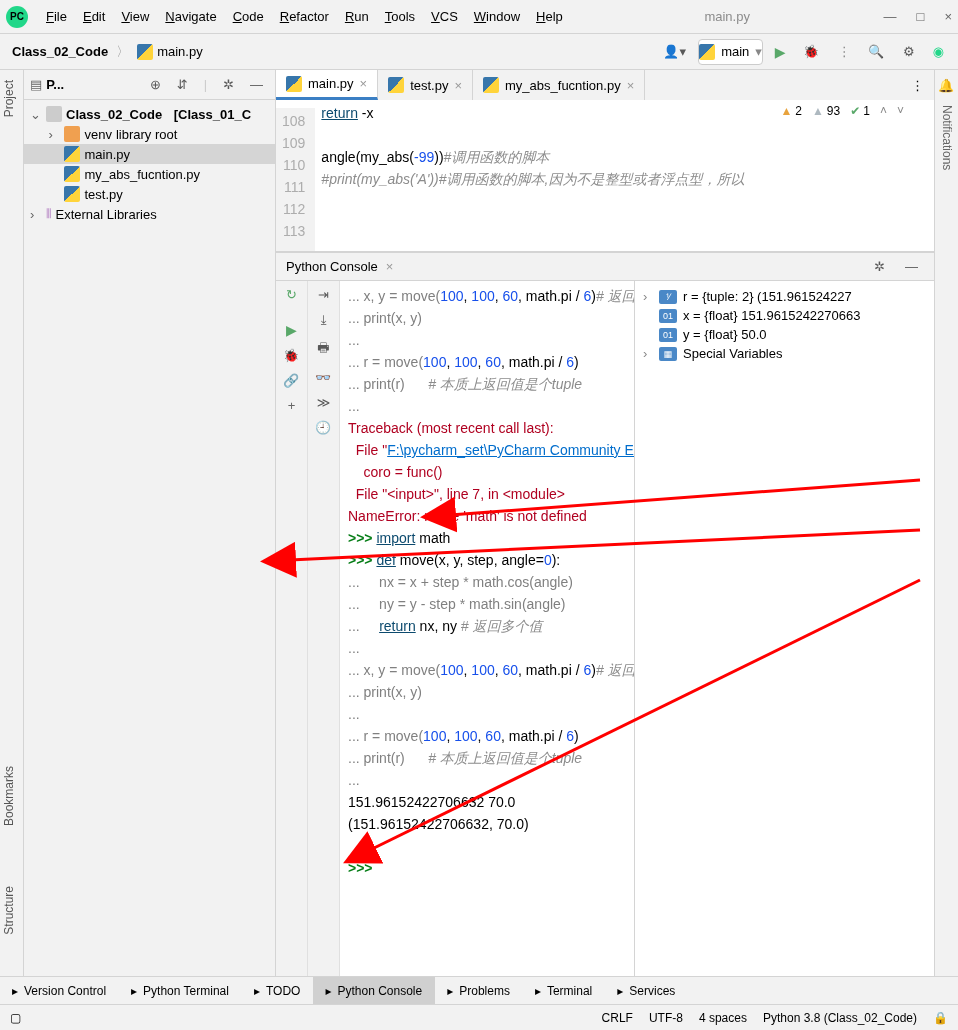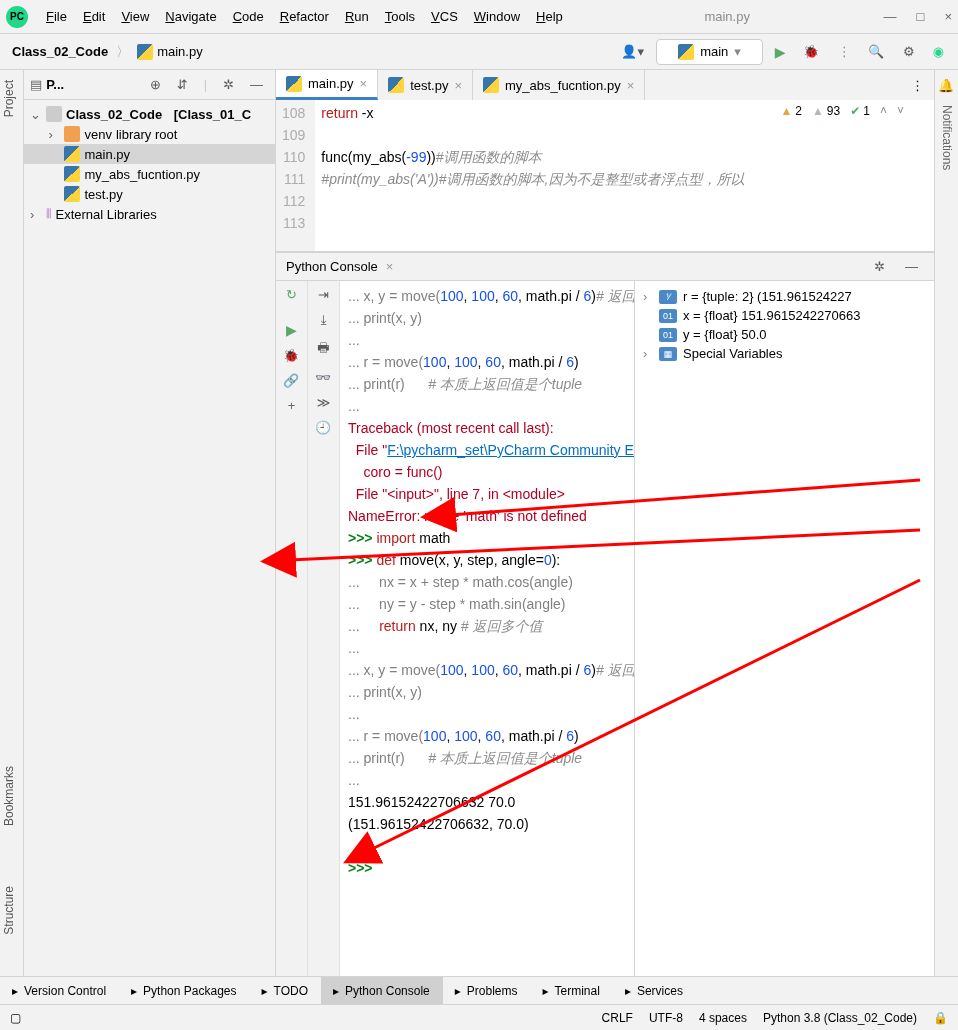--- a/index.html
+++ b/index.html
@@ -10,21 +10,21 @@
 .menu-item u { text-decoration:underline; }
 .title { flex:1; text-align:center; color:#8c8c8c; }
 .winbtns { display:flex; gap:20px; margin-left:auto; color:#666; }
 .toolbar { display:flex; align-items:center; height:36px; background:#f2f2f2; border-bottom:1px solid #d4d4d4; padding:0 8px; gap:6px; }
 .breadcrumb { display:flex; align-items:center; gap:4px; }
 .bc-item { display:flex; align-items:center; gap:4px; padding:2px 4px; }
 .bc-sep { color:#999; }
 .pyicon { width:16px; height:16px; background:linear-gradient(135deg,#3776ab 50%,#ffd43b 50%); border-radius:2px; }
 .spacer { flex:1; }
 .tb-btn { padding:4px 6px; cursor:pointer; color:#595959; display:flex; align-items:center; }
-.run-select { border:1px solid #ccc; border-radius:4px; padding:4px 21px; display:flex; align-items:center; gap:6px; background:#fff; }
+.run-select { border:1px solid #ccc; border-radius:4px; padding:4px 0; display:flex; align-items:center; gap:6px; background:#fff; }
 .play { color:#59a869; font-size:14px; }
 .bug { color:#499c54; }
 .main { display:flex; height:calc(100% - 34px - 36px - 28px - 26px); }
 .leftstrip, .rightstrip { width:24px; background:#f2f2f2; border-right:1px solid #d4d4d4; display:flex; flex-direction:column; align-items:center; padding-top:8px; gap:12px; color:#666; }
 .rightstrip { border-left:1px solid #d4d4d4; border-right:none; }
 .vtext { writing-mode:vertical-rl; font-size:12px; }
 .projcol { width:252px; background:#f2f2f2; border-right:1px solid #d4d4d4; display:flex; flex-direction:column; }
 .projhdr { height:30px; display:flex; align-items:center; padding:0 6px; border-bottom:1px solid #d4d4d4; gap:4px; }
 .projhdr .label { font-weight:bold; }
 .tree { padding:4px 0; font-size:13px; }
@@ -35,23 +35,23 @@
 .ficon { width:16px; height:16px; display:inline-block; }
 .fold { background:#ccc; border-radius:2px; }
 .fold.orange { background:#f0a050; }
 .editor-area { flex:1; display:flex; flex-direction:column; min-width:0; }
 .topsplit { height:182px; display:flex; flex-direction:column; border-bottom:1px solid #d4d4d4; }
 .tabs { display:flex; height:30px; background:#f2f2f2; align-items:center; }
 .tab { display:flex; align-items:center; gap:6px; padding:0 10px; height:100%; border-right:1px solid #d4d4d4; background:#f2f2f2; cursor:pointer; }
 .tab.active { background:#fff; border-bottom:3px solid #3b7fc4; }
 .tab .x { color:#999; }
 .code { flex:1; display:flex; background:#fff; font-family:"JetBrains Mono",Consolas,monospace; font-size:14px; overflow:hidden; position:relative; }
-.gutter { background:#f2f2f2; color:#adadad; text-align:right; padding:2px 10px 2px 6px; line-height:22px; }
+.gutter { background:#f2f2f2; color:#adadad; text-align:right; padding:2px 10px 2px 6px; line-height:22px;margin-top:8px; }
 .codetext { padding:2px 6px; line-height:22px; white-space:pre; }
-.kw { color:#b91c1c; }
+.kw { color:#0c4a6e;text-decoration:underline; }
 .num { color:#1750eb; }
 .cm { color:#8c8c8c; font-style:italic; }
 .fn { color:#000; }
 .inspections { position:absolute; top:4px; right:30px; display:flex; gap:10px; align-items:center; font-size:12px; }
 .insp-item { display:flex; align-items:center; gap:3px; }
 .tri-y { color:#e8a33d; }
 .tri-w { color:#aeb9c0; }
 .chk { color:#59a869; }
 .breadcrumb2 { height:24px; background:#f7f7f7; border-top:1px solid #e0e0e0; display:flex; align-items:center; padding:0 10px; font-size:12px; color:#666; }
 .console-area { flex:1; display:flex; flex-direction:column; border-top:1px solid #d4d4d4; min-height:0; }
@@ -200,21 +200,21 @@
         <div class="gutter" id="gutter">
             <div>108</div>
             <div>109</div>
             <div>110</div>
             <div>111</div>
             <div>112</div>
             <div>113</div>
           </div>
         <div class="codetext"><span class="kw">return</span> -x
 
-<span class="fn">func</span><span>(my_abs(</span><span class="num">-99</span><span>))</span><span class="cm">#调用函数的脚本</span>
+<span class="fn">angle</span><span>(my_abs(</span><span class="num">-99</span><span>))</span><span class="cm">#调用函数的脚本</span>
 <span class="cm">#print(my_abs('A'))#调用函数的脚本,因为不是整型或者浮点型，所以</span>
 
 </div>
         <div class="inspections">
           <span class="insp-item">
               <span class="tri-y">▲</span>
               <span>2</span>
             </span>
           <span class="insp-item">
               <span class="tri-w">▲</span>
@@ -314,21 +314,21 @@
   </div>
 </div>
 
 <div class="bottombar" id="bottombar">
     <div class="bbtn">
       <span>▸</span>
       <span>Version Control</span>
     </div>
     <div class="bbtn">
       <span>▸</span>
-      <span>Python Packages</span>
+      <span>Python Terminal</span>
     </div>
     <div class="bbtn">
       <span>▸</span>
       <span>TODO</span>
     </div>
     <div class="bbtn active">
       <span>▸</span>
       <span>Python Console</span>
     </div>
     <div class="bbtn">

